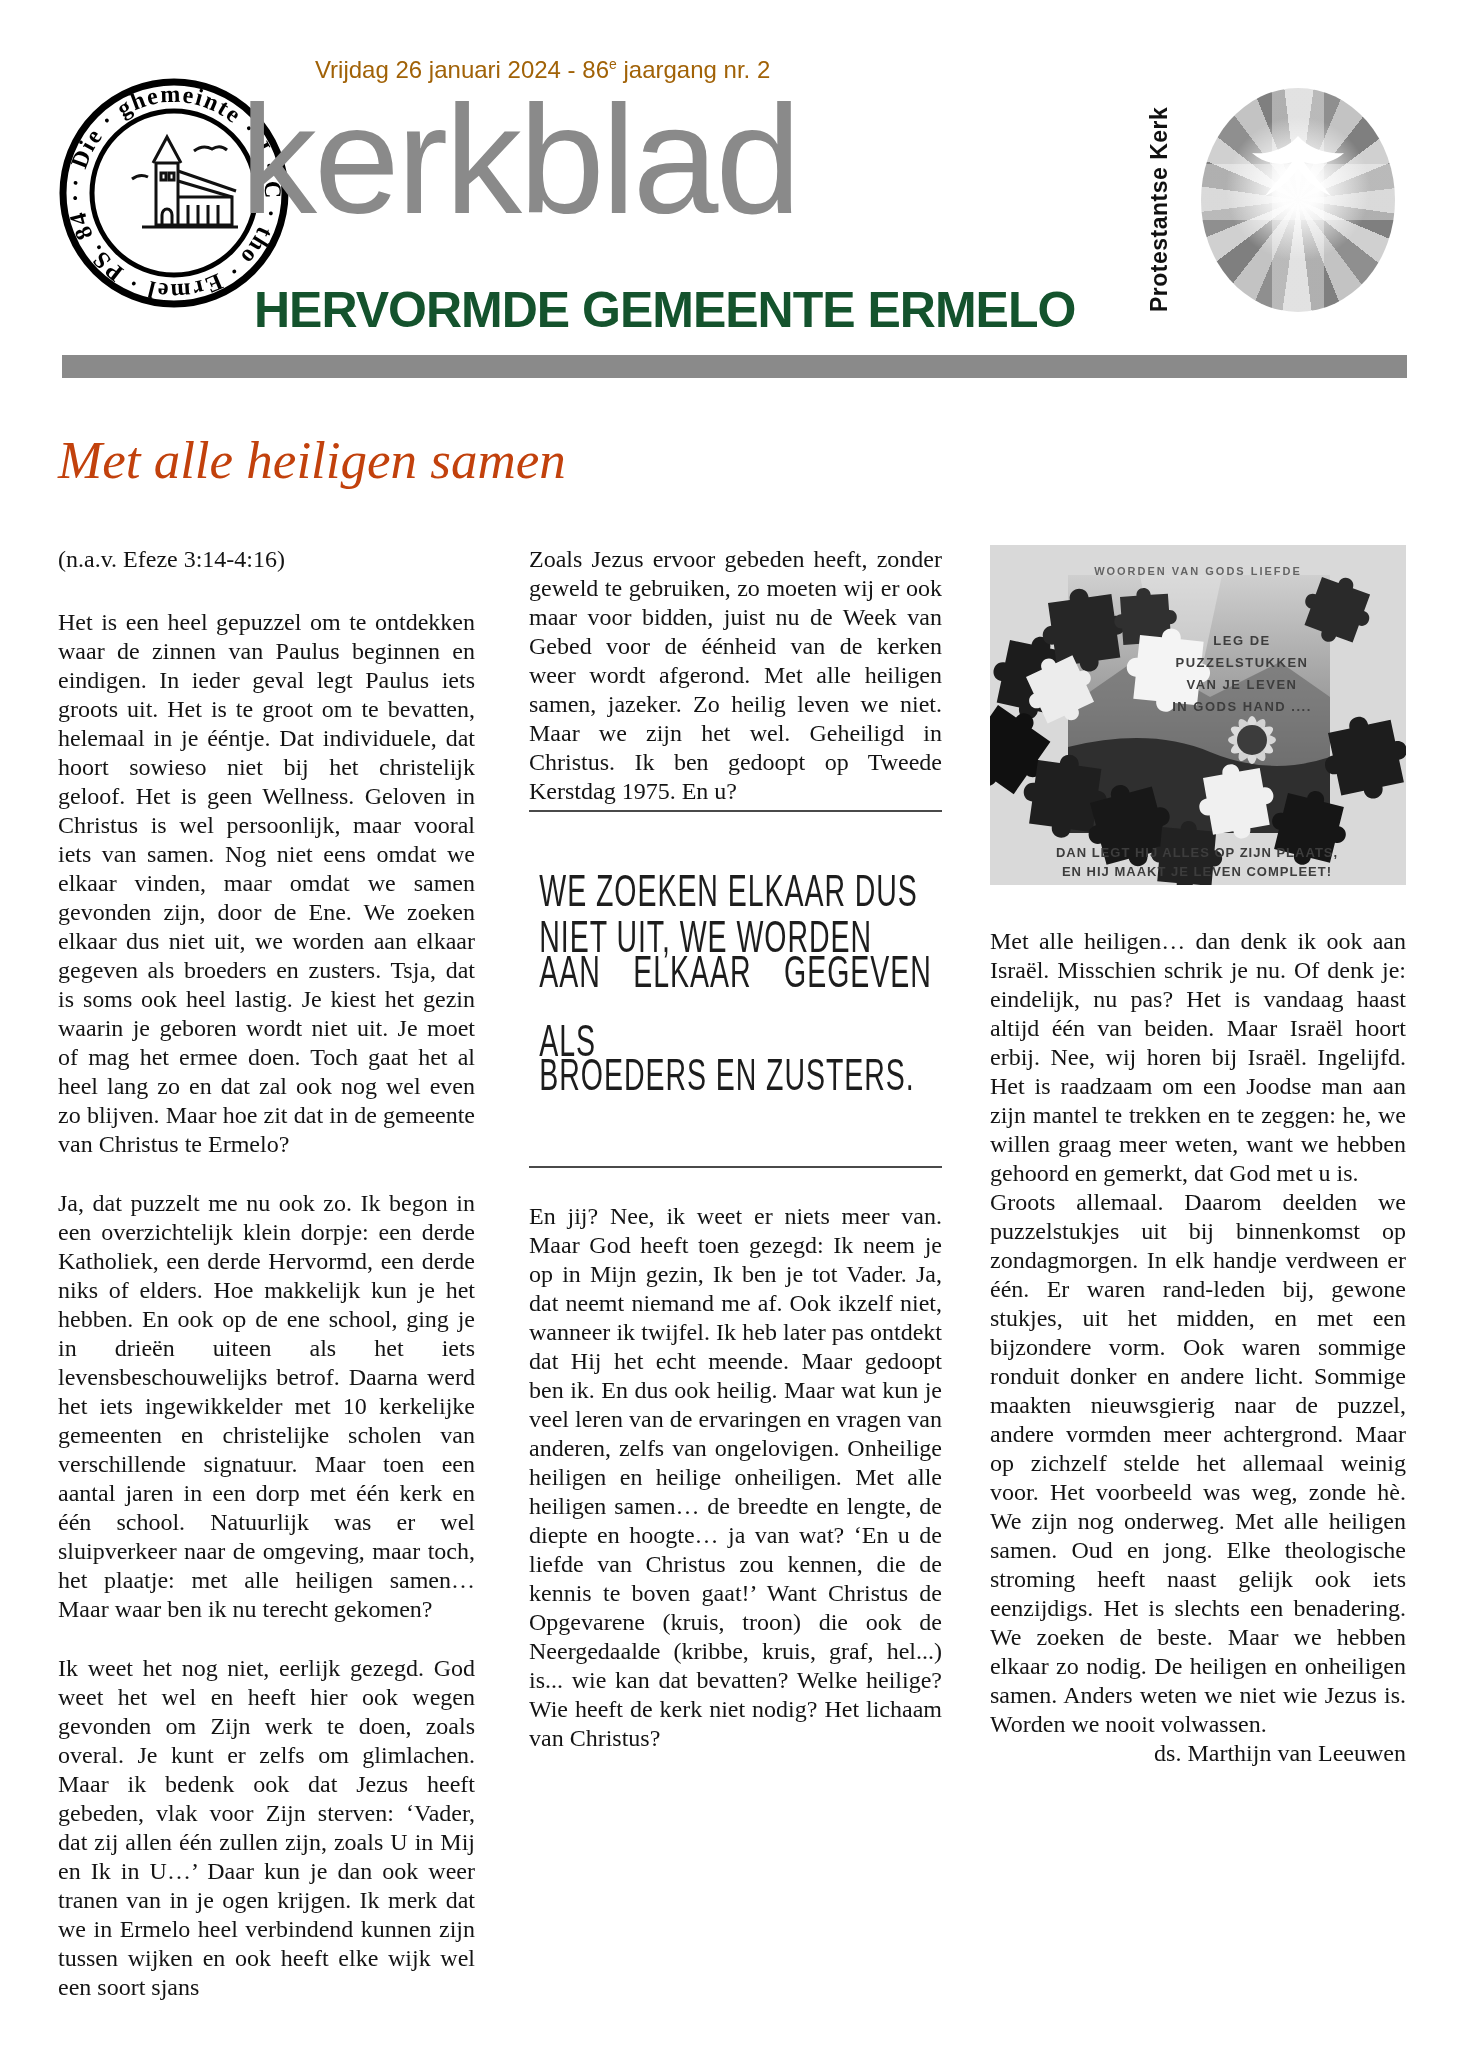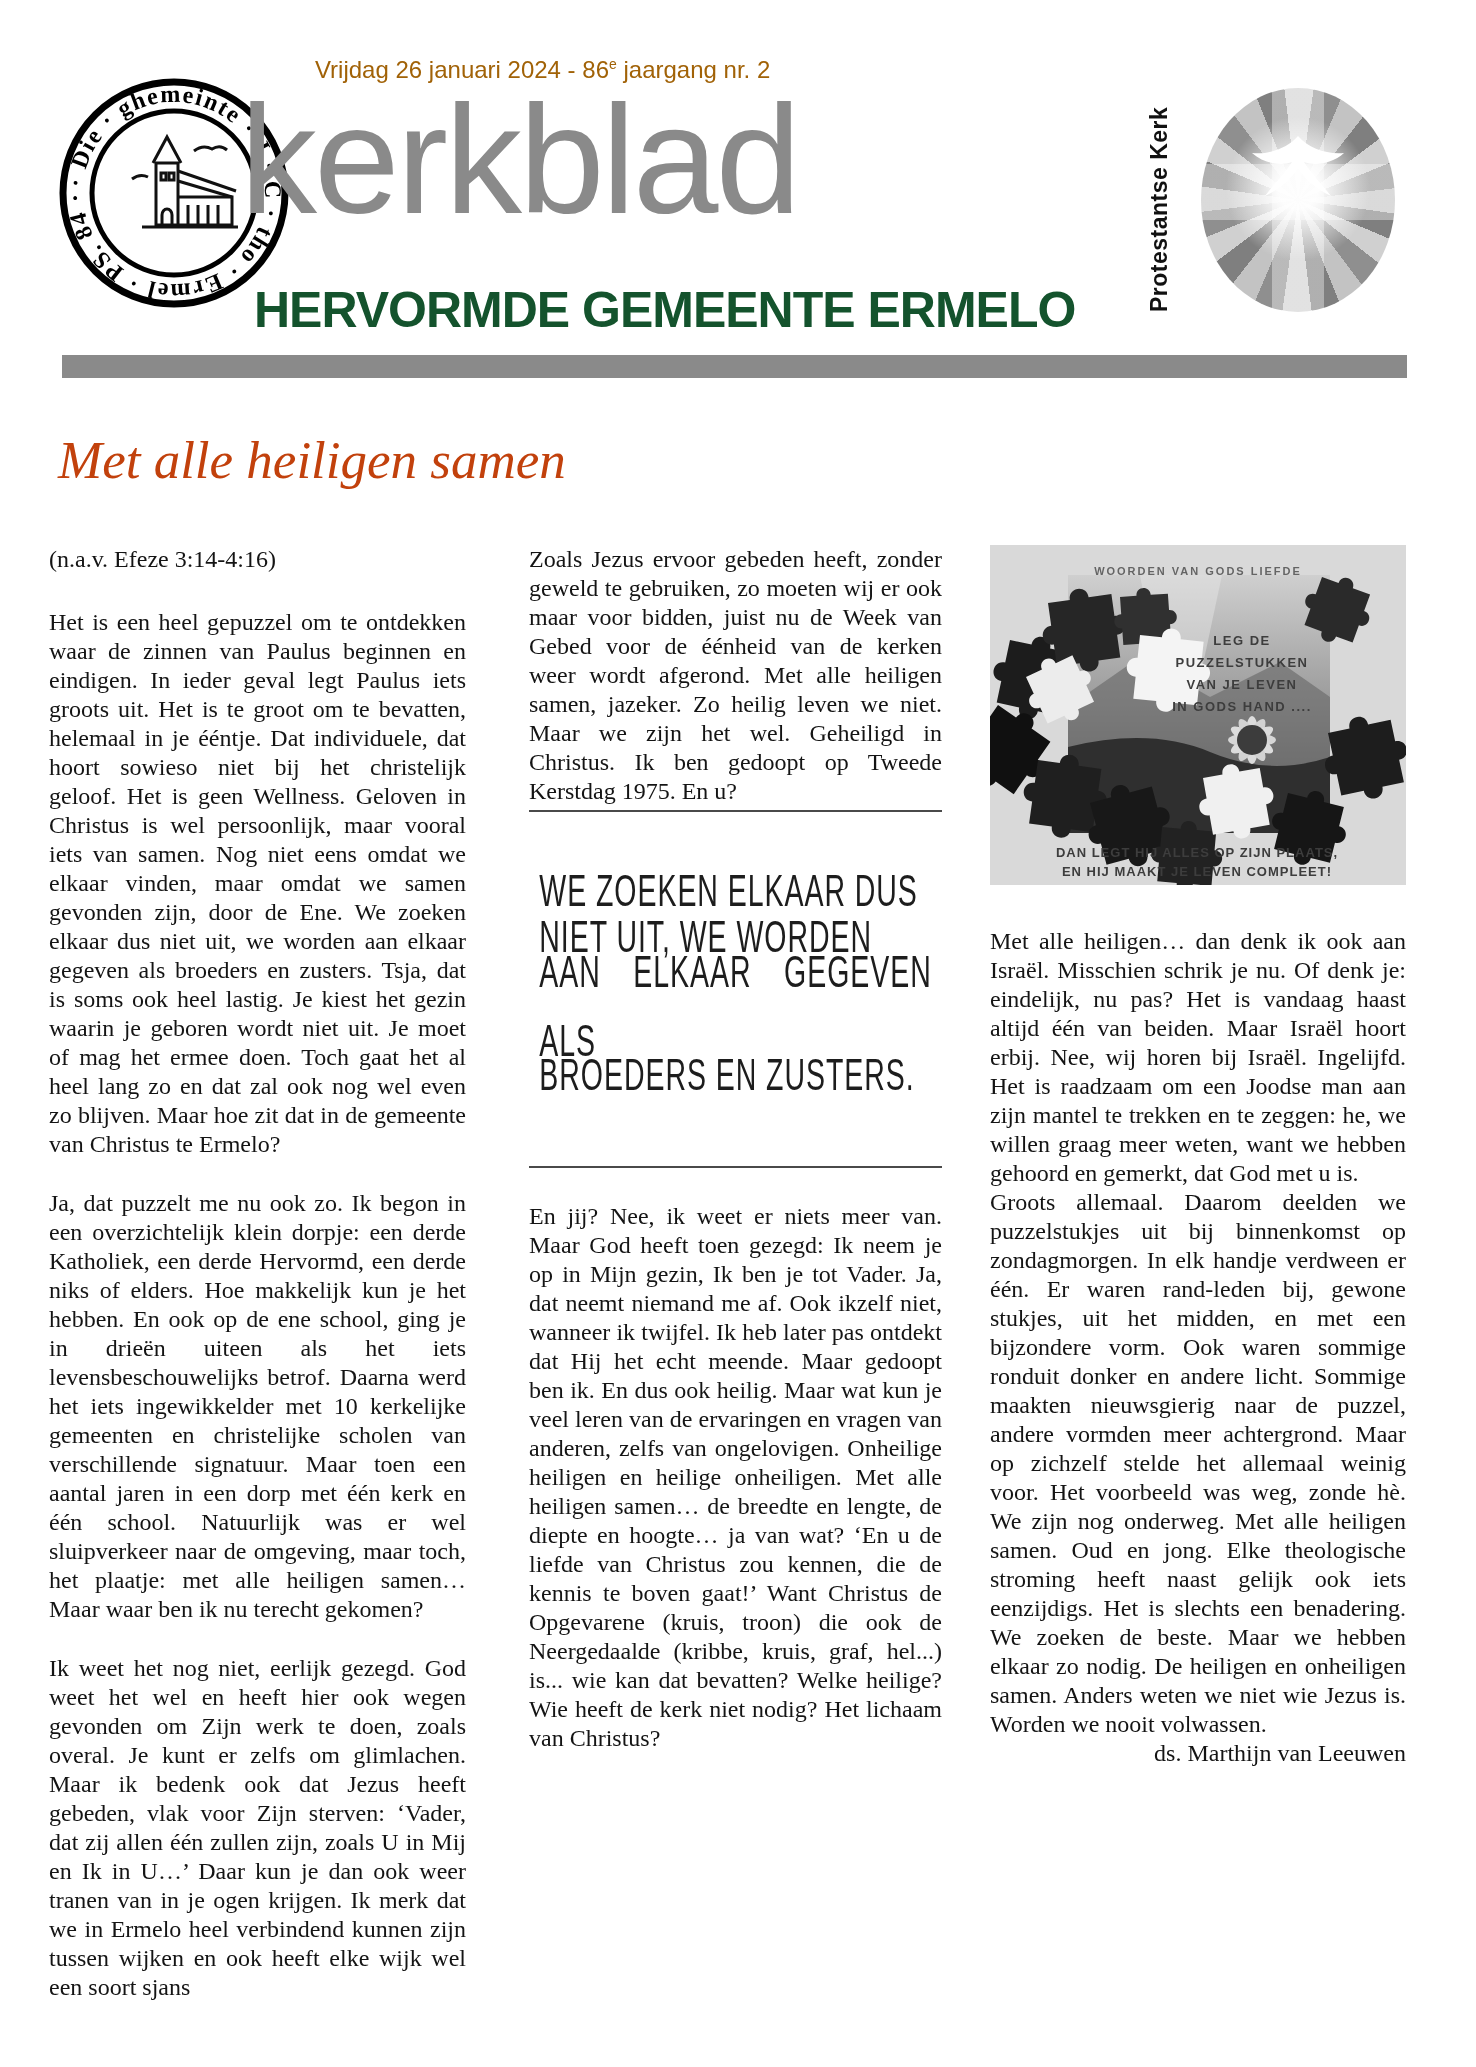--- a/index.html
+++ b/index.html
@@ -27,21 +27,21 @@
         repeating-conic-gradient(from 8deg,#8f8f8f 0 15deg,#c3c3c3 15deg 30deg,#7f7f7f 30deg 45deg,#d0d0d0 45deg 60deg);
       background-size:auto,27% 100%,100% 25%,auto;
       background-position:center,50% 0,50% 45%,center;
       background-repeat:no-repeat;}
   .dove-badge svg{position:absolute;left:50%;top:36%;transform:translate(-50%,-50%);}
   .gray-bar{position:absolute;left:62px;top:355px;width:1345px;height:23px;background:#8a8a8a;}
 
   
   .article-title{position:absolute;left:58px;top:430px;font-style:italic;font-size:53px;color:#c2410c;}
   .col{position:absolute;top:545px;font-size:24px;line-height:29px;text-align:justify;}
-  .col-1{left:49px;width:417px;}
+  .col-1{left:58px;width:417px;}
   .col-2{left:529px;width:413px;}
   .col-3{left:990px;width:416px;}
   .col p{margin:0 0 30px 0;}
   .col p.tight{margin-bottom:0;}
   .ref-note{text-align:left;margin:0 0 34px 0 !important;}
   .puzzle-figure{width:416px;height:340px;margin-bottom:35px;}
   .quote-block{border-top:2px solid #4a4a4a;border-bottom:2px solid #4a4a4a;
                margin:4px 0 34px 0;padding:56px 0 68px 0;}
   .quote-line{display:block;font-family:"Liberation Sans",sans-serif;font-size:30px;line-height:46px;
               letter-spacing:1px;color:#1d1d1d;transform:scale(.95,1.5);transform-origin:center;}

